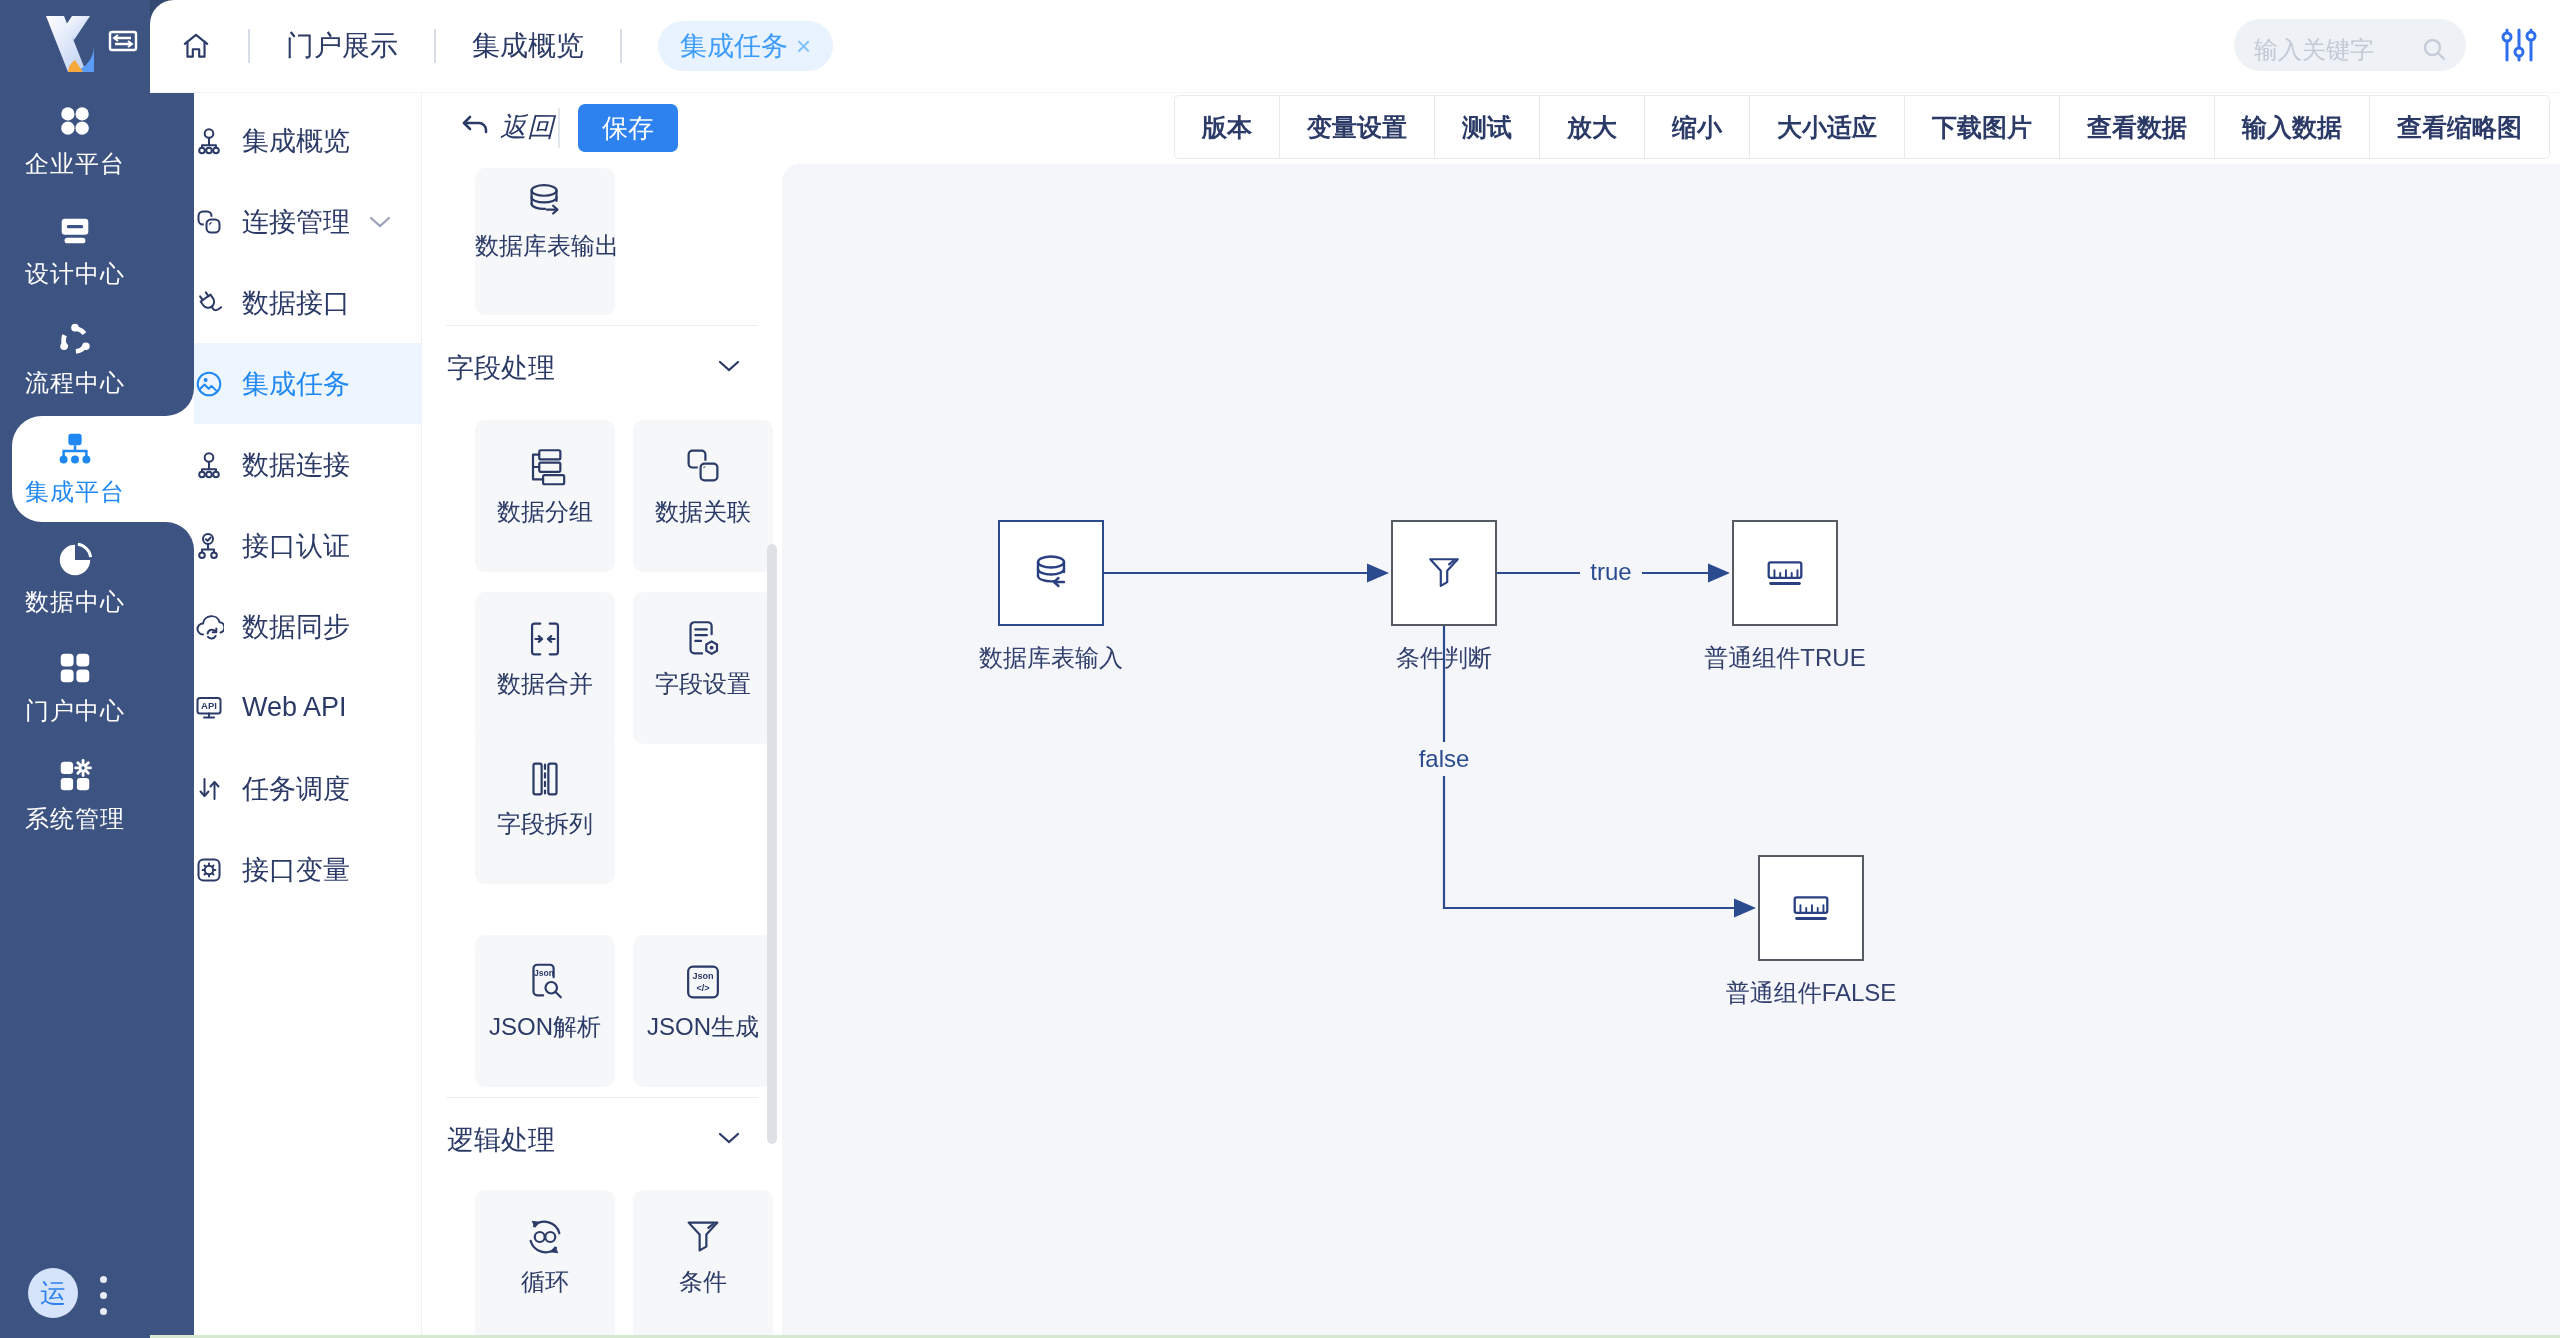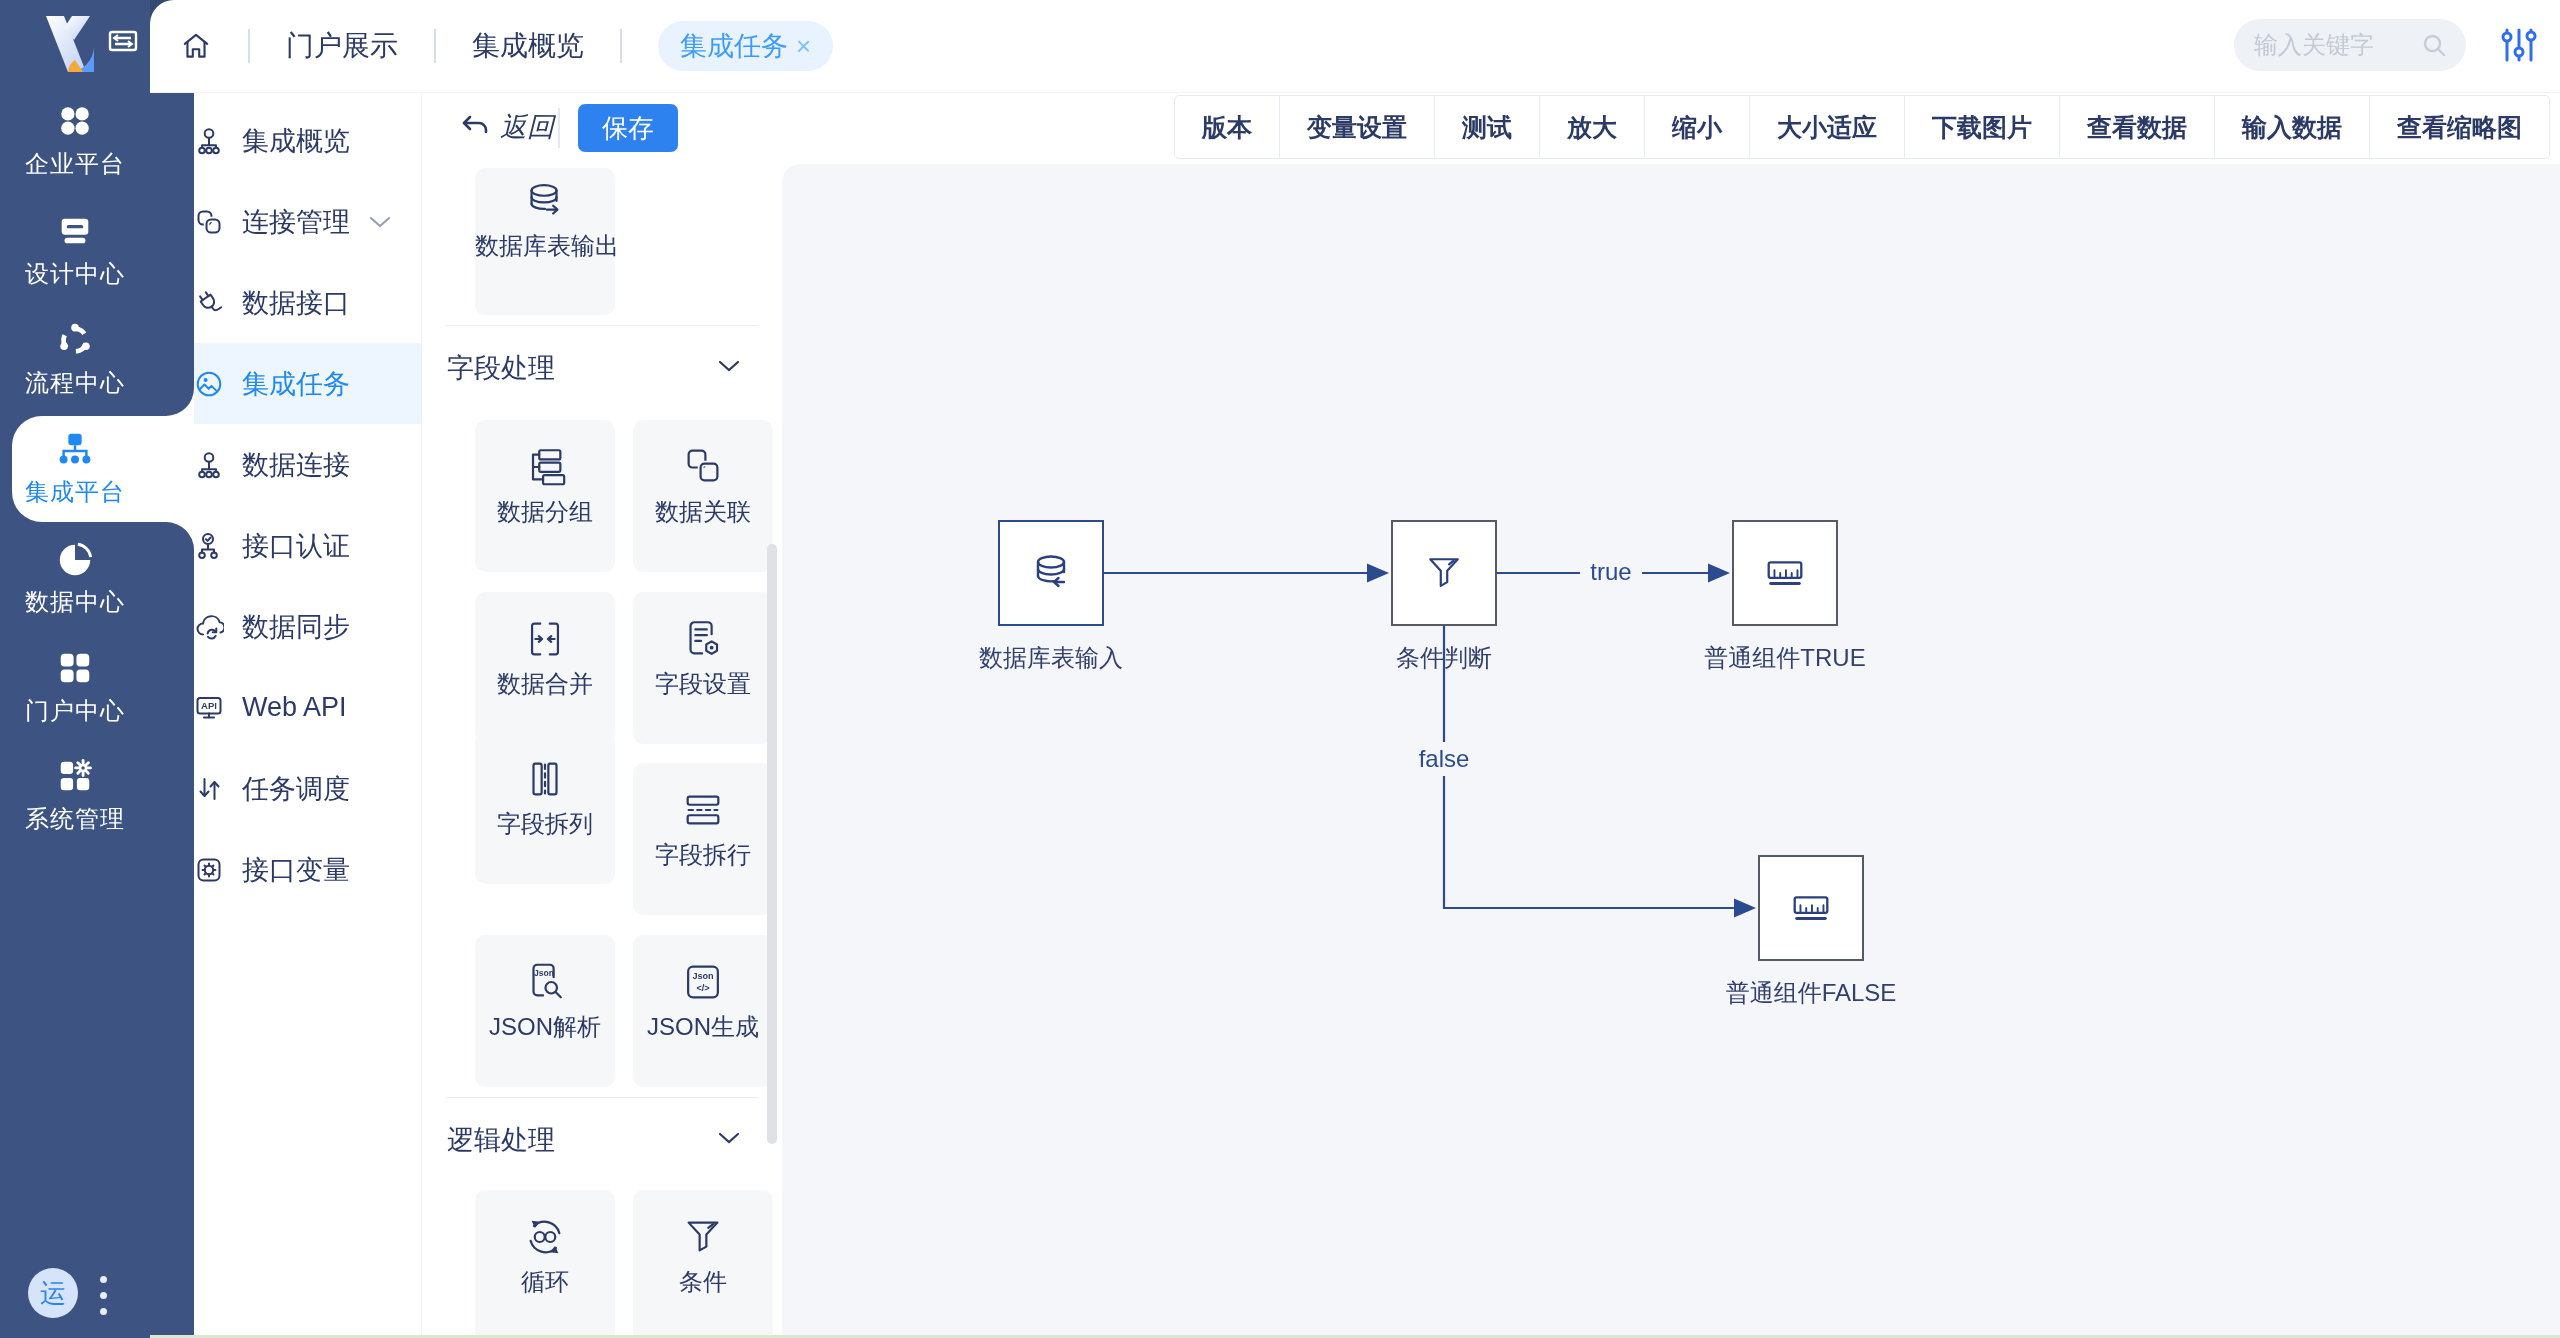--- a/index.html
+++ b/index.html
@@ -24,21 +24,21 @@
   .rail-dots{position:absolute;left:98px;top:1276px;width:10px;cursor:pointer;z-index:2;}
   .rail-dots b{display:block;width:7px;height:7px;border-radius:50%;background:#E8EDF5;margin:0 auto 9px;}
 
   
   .topnav{position:absolute;left:150px;top:0;right:0;height:92px;background:#fff;border-radius:24px 0 0 0;z-index:7;display:flex;align-items:center;border-bottom:1px solid #F2F4F7;}
   .tn-home{margin-left:30px;cursor:pointer;display:flex;align-items:center;}
   .tn-sep{width:2px;height:34px;background:#D8DEE9;margin:0 36px;}
   .tn-tab{font-size:28px;color:#2B3A66;cursor:pointer;white-space:nowrap;}
   .tn-pill{background:#E8F3FF;color:#3D9BFB;border-radius:28px;height:50px;display:flex;align-items:center;padding:0 22px;font-size:27px;cursor:pointer;white-space:nowrap;}
   .tn-close{color:#7EC0FF;font-size:26px;margin-left:8px;cursor:pointer;}
-  .tn-search{position:absolute;right:94px;top:19px;width:232px;height:52px;border-radius:26px;background:#EEF1F6;display:flex;align-items:center;padding:16px 18px;box-sizing:border-box;}
+  .tn-search{position:absolute;right:94px;top:19px;width:232px;height:52px;border-radius:26px;background:#EEF1F6;display:flex;align-items:flex-start;padding:16px 18px;box-sizing:border-box;}
   .tn-search input{flex:1;border:none;outline:none;background:transparent;font-size:24px;color:#5a6residual;color:#5A6680;font-family:"Liberation Sans",sans-serif;min-width:0;}
   .tn-search input::placeholder{color:#C3C9D5;}
   .tn-filter{position:absolute;right:20px;top:24px;cursor:pointer;}
 
   
   .submenu{position:absolute;left:150px;top:92px;width:271px;bottom:0;background:#fff;border-right:1px solid #EEF0F4;z-index:4;}
   .sm-item{position:relative;height:81px;display:flex;align-items:center;padding-left:44px;cursor:pointer;color:#2B3A66;}
   .sm-item span{font-size:27px;margin-left:18px;color:#2B3A66;}
   .sm-item.active{background:#EDF5FF;}
   .sm-item.active span{color:#2088F2;}
@@ -443,28 +443,20 @@
 
     <div class="pcard" style="left:25px;top:568px">
       <svg class="pic" width="46" height="46" viewBox="0 0 48 48">
         <rect x="12" y="8" width="8.5" height="32" rx="2"></rect>
         <rect x="27.5" y="8" width="8.5" height="32" rx="2"></rect>
         <path d="M24 9 V39" stroke-dasharray="4.5 4.5"></path>
       </svg>
       <div class="pl">字段拆列</div>
     </div>
 
-    <div class="pcard" style="left:183px;top:599px">
-      <svg class="pic" width="46" height="46" viewBox="0 0 48 48">
-        <rect x="8" y="10" width="32" height="8.5" rx="2"></rect>
-        <rect x="8" y="29.5" width="32" height="8.5" rx="2"></rect>
-        <path d="M9 24 H39" stroke-dasharray="4.5 4.5"></path>
-      </svg>
-      <div class="pl">字段拆行</div>
-    </div>
 
     <div class="pcard" style="left:25px;top:771px">
       <svg class="pic" width="46" height="46" viewBox="0 0 48 48">
         <path d="M33 19 V10 a4 4 0 0 0 -4 -4 H16 a4 4 0 0 0 -4 4 V34 a4 4 0 0 0 4 4 h6"></path>
         <text x="23" y="17.5" class="itx" font-size="9">Json</text>
         <circle cx="30.5" cy="30" r="6"></circle>
         <path d="M35 34.5 L40.5 40"></path>
       </svg>
       <div class="pl">JSON解析</div>
     </div>

